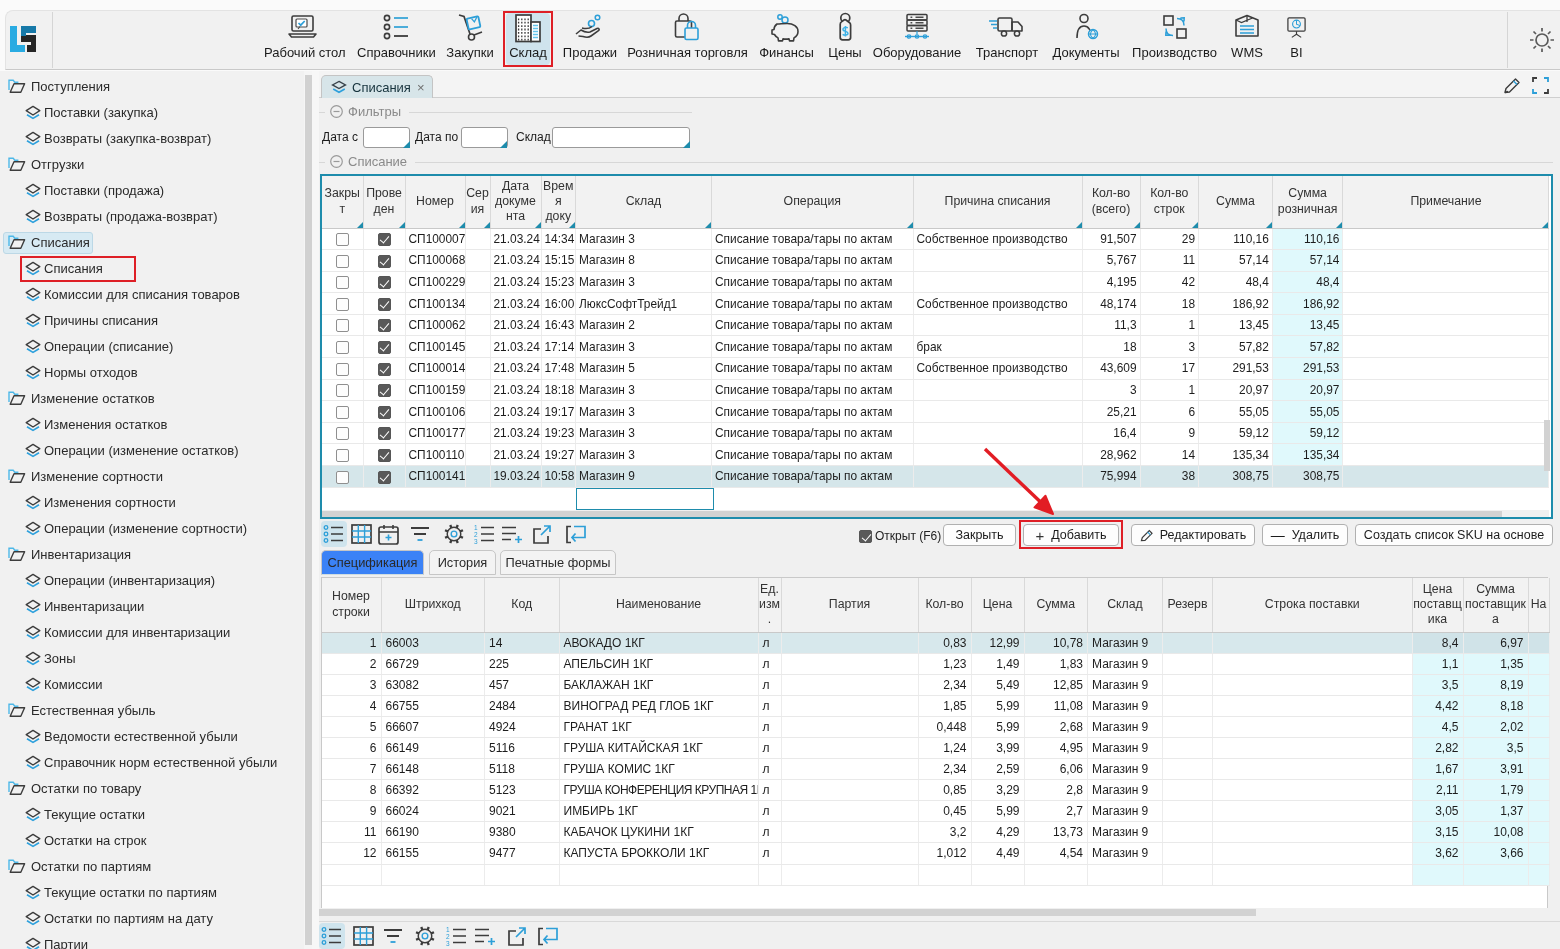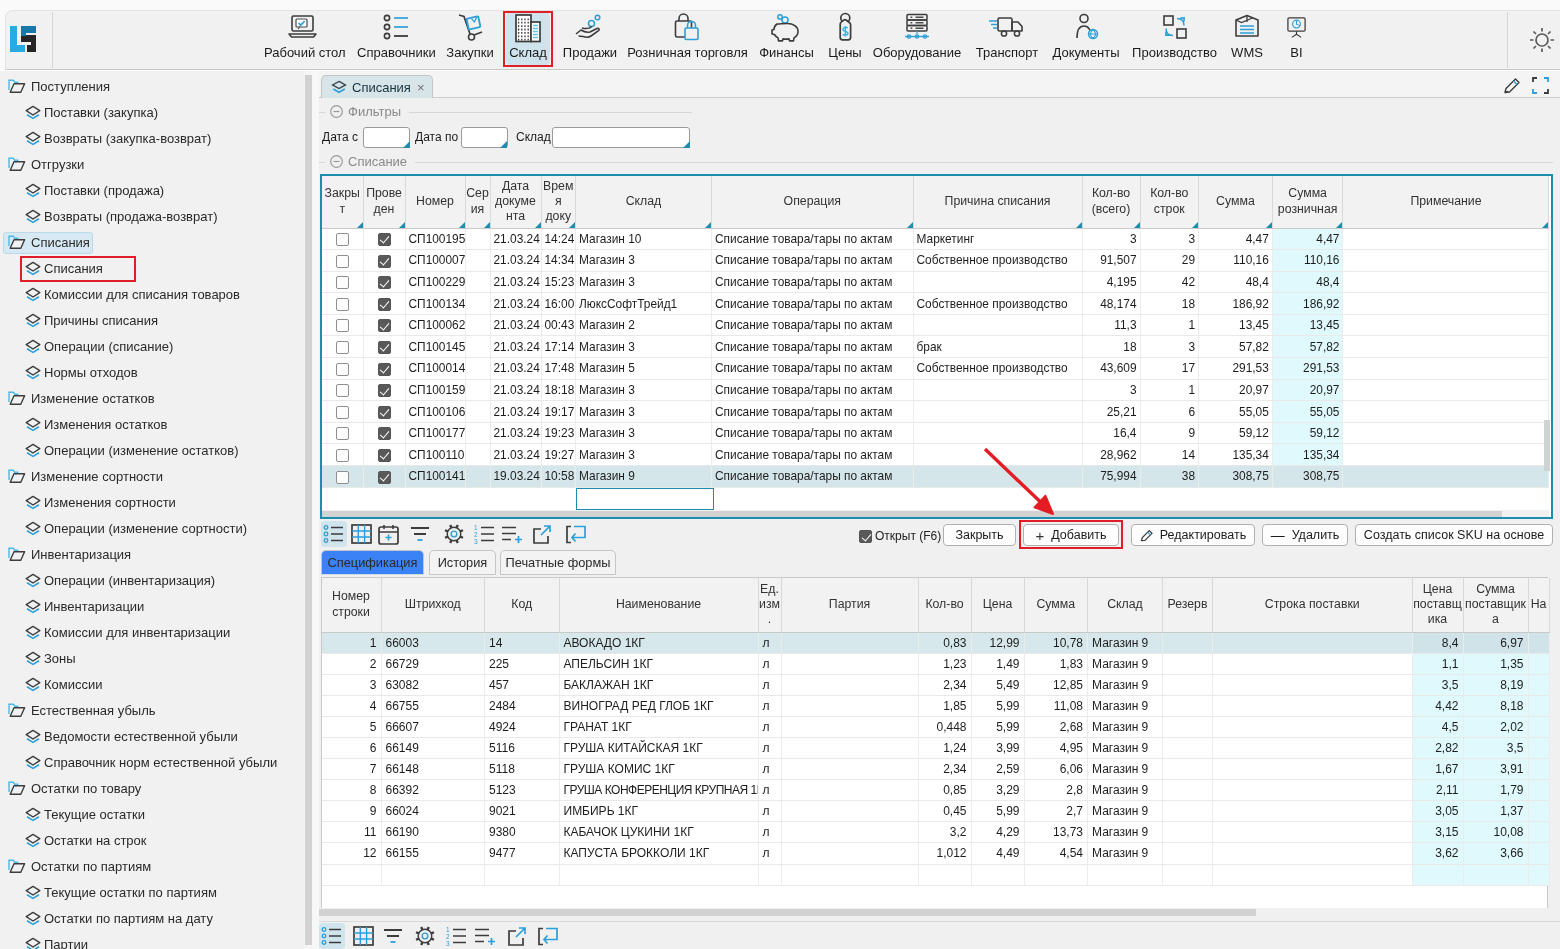--- a/index.html
+++ b/index.html
@@ -593,52 +593,52 @@
               <th>Кол-во<br>строк<i class="htri"></i></th>
               <th>Сумма<i class="htri"></i></th>
               <th>Сумма<br>розничная<i class="htri"></i></th>
               <th>Примечание<i class="htri"></i></th>
             </tr>
           </thead>
           <tbody>
             <tr>
               <td style="text-align:center"><span class="cb"></span></td>
               <td style="text-align:center"><span class="cbc"></span></td>
-              <td>СП100195</td>
-              <td></td>
-              <td class="num">21.03.24</td>
-              <td class="num">14:24</td>
-              <td>Магазин 10</td>
-              <td>Списание товара/тары по актам</td>
-              <td>Маркетинг</td>
-              <td class="num">3</td>
-              <td class="num">3</td>
-              <td class="num">4,47</td>
-              <td class="num cyan">4,47</td>
-              <td></td>
-            </tr>
-            <tr>
-              <td style="text-align:center"><span class="cb"></span></td>
-              <td style="text-align:center"><span class="cbc"></span></td>
               <td>СП100007</td>
               <td></td>
               <td class="num">21.03.24</td>
               <td class="num">14:34</td>
               <td>Магазин 3</td>
               <td>Списание товара/тары по актам</td>
               <td>Собственное производство</td>
               <td class="num">91,507</td>
               <td class="num">29</td>
               <td class="num">110,16</td>
               <td class="num cyan">110,16</td>
               <td></td>
             </tr>
             <tr>
               <td style="text-align:center"><span class="cb"></span></td>
               <td style="text-align:center"><span class="cbc"></span></td>
+              <td>СП100068</td>
+              <td></td>
+              <td class="num">21.03.24</td>
+              <td class="num">15:15</td>
+              <td>Магазин 8</td>
+              <td>Списание товара/тары по актам</td>
+              <td></td>
+              <td class="num">5,767</td>
+              <td class="num">11</td>
+              <td class="num">57,14</td>
+              <td class="num cyan">57,14</td>
+              <td></td>
+            </tr>
+            <tr>
+              <td style="text-align:center"><span class="cb"></span></td>
+              <td style="text-align:center"><span class="cbc"></span></td>
               <td>СП100229</td>
               <td></td>
               <td class="num">21.03.24</td>
               <td class="num">15:23</td>
               <td>Магазин 3</td>
               <td>Списание товара/тары по актам</td>
               <td></td>
               <td class="num">4,195</td>
               <td class="num">42</td>
               <td class="num">48,4</td>
@@ -660,21 +660,21 @@
               <td class="num">186,92</td>
               <td class="num cyan">186,92</td>
               <td></td>
             </tr>
             <tr>
               <td style="text-align:center"><span class="cb"></span></td>
               <td style="text-align:center"><span class="cbc"></span></td>
               <td>СП100062</td>
               <td></td>
               <td class="num">21.03.24</td>
-              <td class="num">00:43</td>
+              <td class="num">16:43</td>
               <td>Магазин 2</td>
               <td>Списание товара/тары по актам</td>
               <td></td>
               <td class="num">11,3</td>
               <td class="num">1</td>
               <td class="num">13,45</td>
               <td class="num cyan">13,45</td>
               <td></td>
             </tr>
             <tr>

